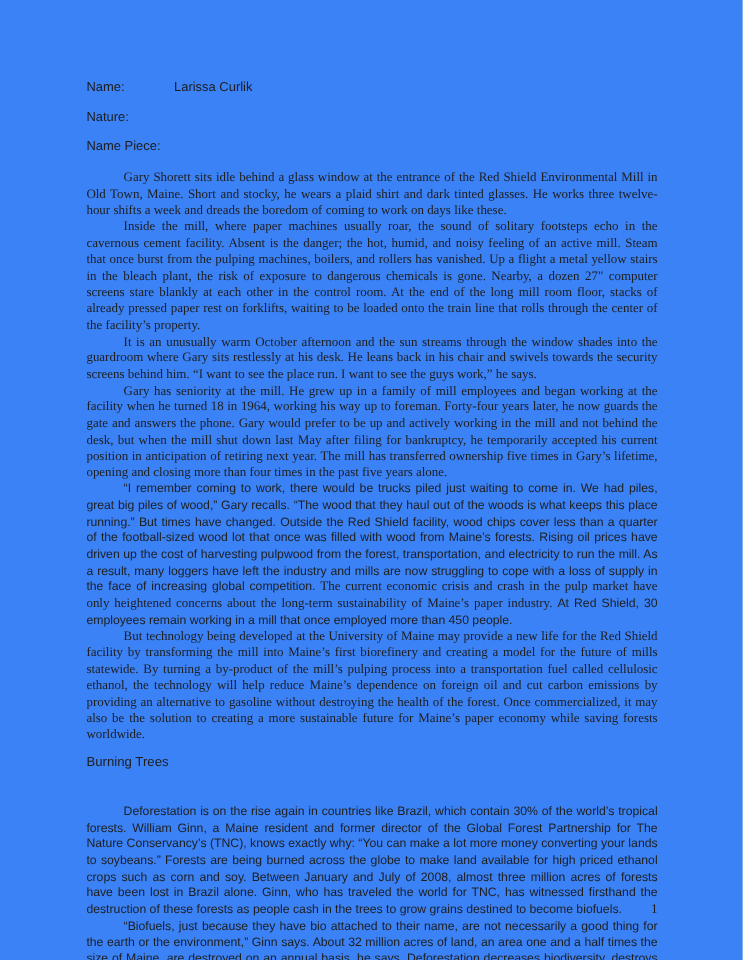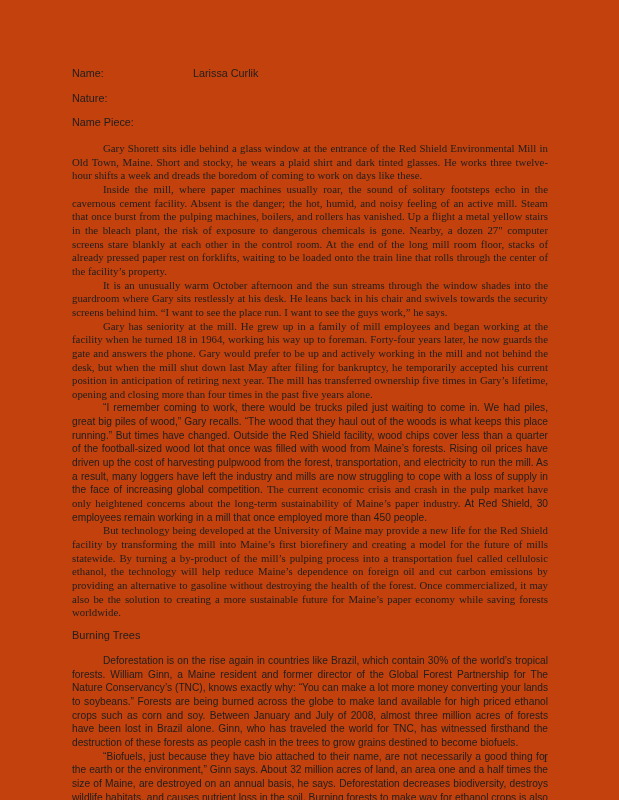--- a/index.html
+++ b/index.html
@@ -4,39 +4,39 @@
 <style>
   html, body {
     margin: 0;
     padding: 0;
     background: #ffffff;
   }
   .page {
     position: relative;
     width: 619px;
     height: 800px;
-    background: #c2410c;
+    background: #3b82f6;
     color: #1e1e1e;
     overflow: hidden;
   }
   .content {
     position: absolute;
     left: 72px;
     top: 67px;
     width: 476px;
   }
   
   .doc-header {
     font-family: "Liberation Sans", "DejaVu Sans", sans-serif;
     font-size: 10.8px;
     line-height: 12px;
   }
   .hrow { display: flex; margin-bottom: 12.5px; }
   .hlabel { width: 73px; flex: none; }
-  .hvalue { flex: 1; margin-left: 48px; }
+  .hvalue { flex: 1; }
   .section-label-row { margin-bottom: 13px; }
   
   .para {
     margin: 0;
     text-indent: 31px;
     text-align: justify;
     line-height: 11.65px;
   }
   .serif {
     font-family: "Liberation Serif", "DejaVu Serif", serif;
@@ -44,21 +44,21 @@
   }
   .sans {
     font-family: "Liberation Sans", "DejaVu Sans", sans-serif;
     font-size: 10.2px;
     margin-top: 32px;
   }
   .section-heading {
     font-family: "Liberation Sans", "DejaVu Sans", sans-serif;
     font-size: 11px;
     line-height: 12px;
-    margin: 10px 0 12px 0;
+    margin: 10px 0 28px 0;
   }
   .page-number {
     position: absolute;
     right: 71px;
     bottom: 36px;
     font-family: "Liberation Serif", "DejaVu Serif", serif;
     font-size: 11px;
   }
 </style>
 </head>

